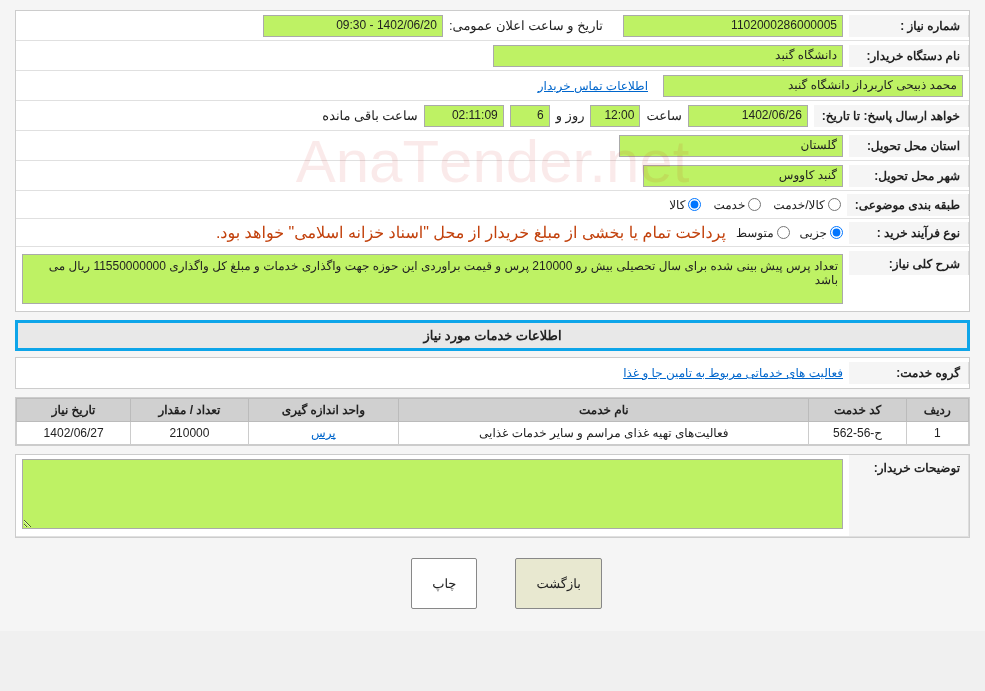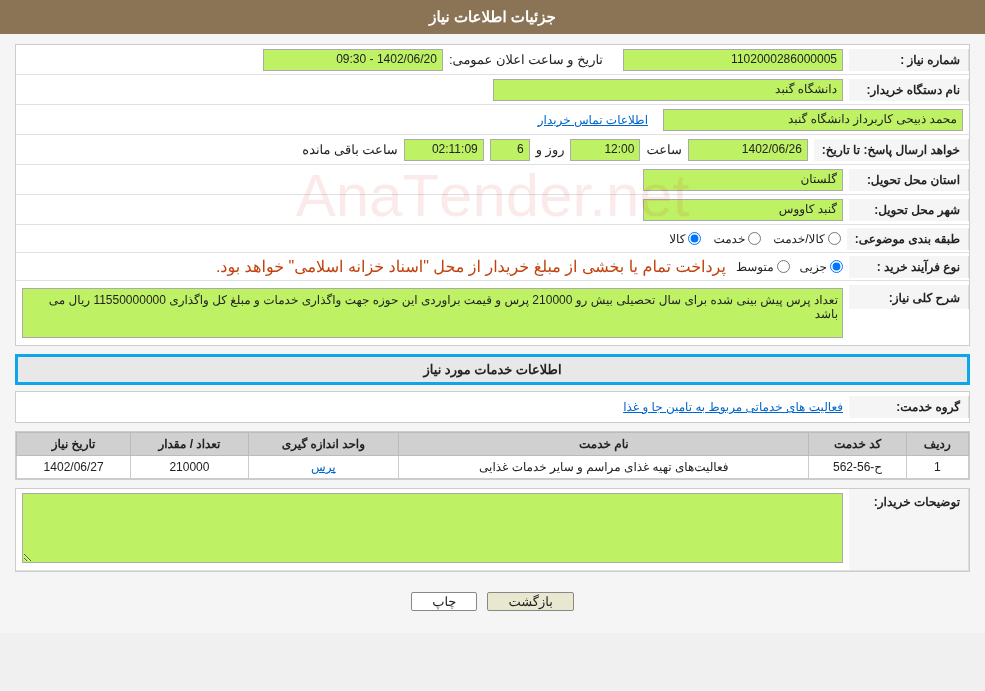--- a/index.html
+++ b/index.html
@@ -138,26 +138,27 @@
       background: #fff;
     }
     td.blue-link-cell { color: #0066cc; text-decoration: underline; }
     .button-row {
       display: flex;
       justify-content: center;
       gap: 10px;
       padding: 12px;
     }
     .btn {
-      padding: 1px 20px;
+      padding: 17px 20px;
       font-size: 13px;
       font-family: Tahoma, Arial, sans-serif;
       cursor: pointer;
       border: 1px solid #888;
       border-radius: 2px;
+      margin-left: 28px;
     }
     .btn-print {
       background: #fff;
       color: #222;
     }
     .btn-back {
       background: #e8e8d0;
       color: #222;
     }
     .watermark-wrapper {
@@ -196,23 +197,20 @@
     .tozihat-content {
       flex: 1;
       padding: 4px 6px;
     }
   </style>
 </head>
 <body>
 
 <div class="page-wrapper">
 
-  <div class="header-bar">
-    <span>جزئیات اطلاعات نیاز</span>
-  </div>
 
   <div class="content">
 
     <div class="form-section watermark-wrapper">
       <div class="watermark">AnaТender.net</div>
 
       <div class="row">
         <div class="label">شماره نیاز :</div>
         <div class="value-cell">
           <div class="input-box" style="width:220px;">1102000286000005</div>
@@ -235,32 +233,32 @@
           <div class="input-box" style="width:300px;">محمد ذبیحی کاربرداز دانشگاه گنبد</div>
           <span style="margin-right: 15px;" class="blue-link">اطلاعات تماس خریدار</span>
         </div>
       </div>
 
       <div class="row">
         <div class="label">خواهد ارسال پاسخ: تا تاریخ:</div>
         <div class="value-cell" style="gap:6px; flex-wrap:wrap;">
           <div class="input-box" style="width:120px;">1402/06/26</div>
           <span>ساعت</span>
-          <div class="input-box" style="width:70px;">12:00</div>
+          <div class="input-box" style="width:50px;">12:00</div>
           <span>روز و</span>
           <div class="input-box" style="width:40px;">6</div>
           <div class="input-box" style="width:80px;">02:11:09</div>
           <span>ساعت باقی مانده</span>
         </div>
       </div>
 
       <div class="row">
         <div class="label">استان محل تحویل:</div>
         <div class="value-cell">
-          <div class="input-box" style="width:200px;">گلستان</div>
+          <div class="input-box" style="width:224px;">گلستان</div>
         </div>
       </div>
 
       <div class="row">
         <div class="label">شهر محل تحویل:</div>
         <div class="value-cell">
           <div class="input-box" style="width:200px;">گنبد کاووس</div>
         </div>
       </div>
 

